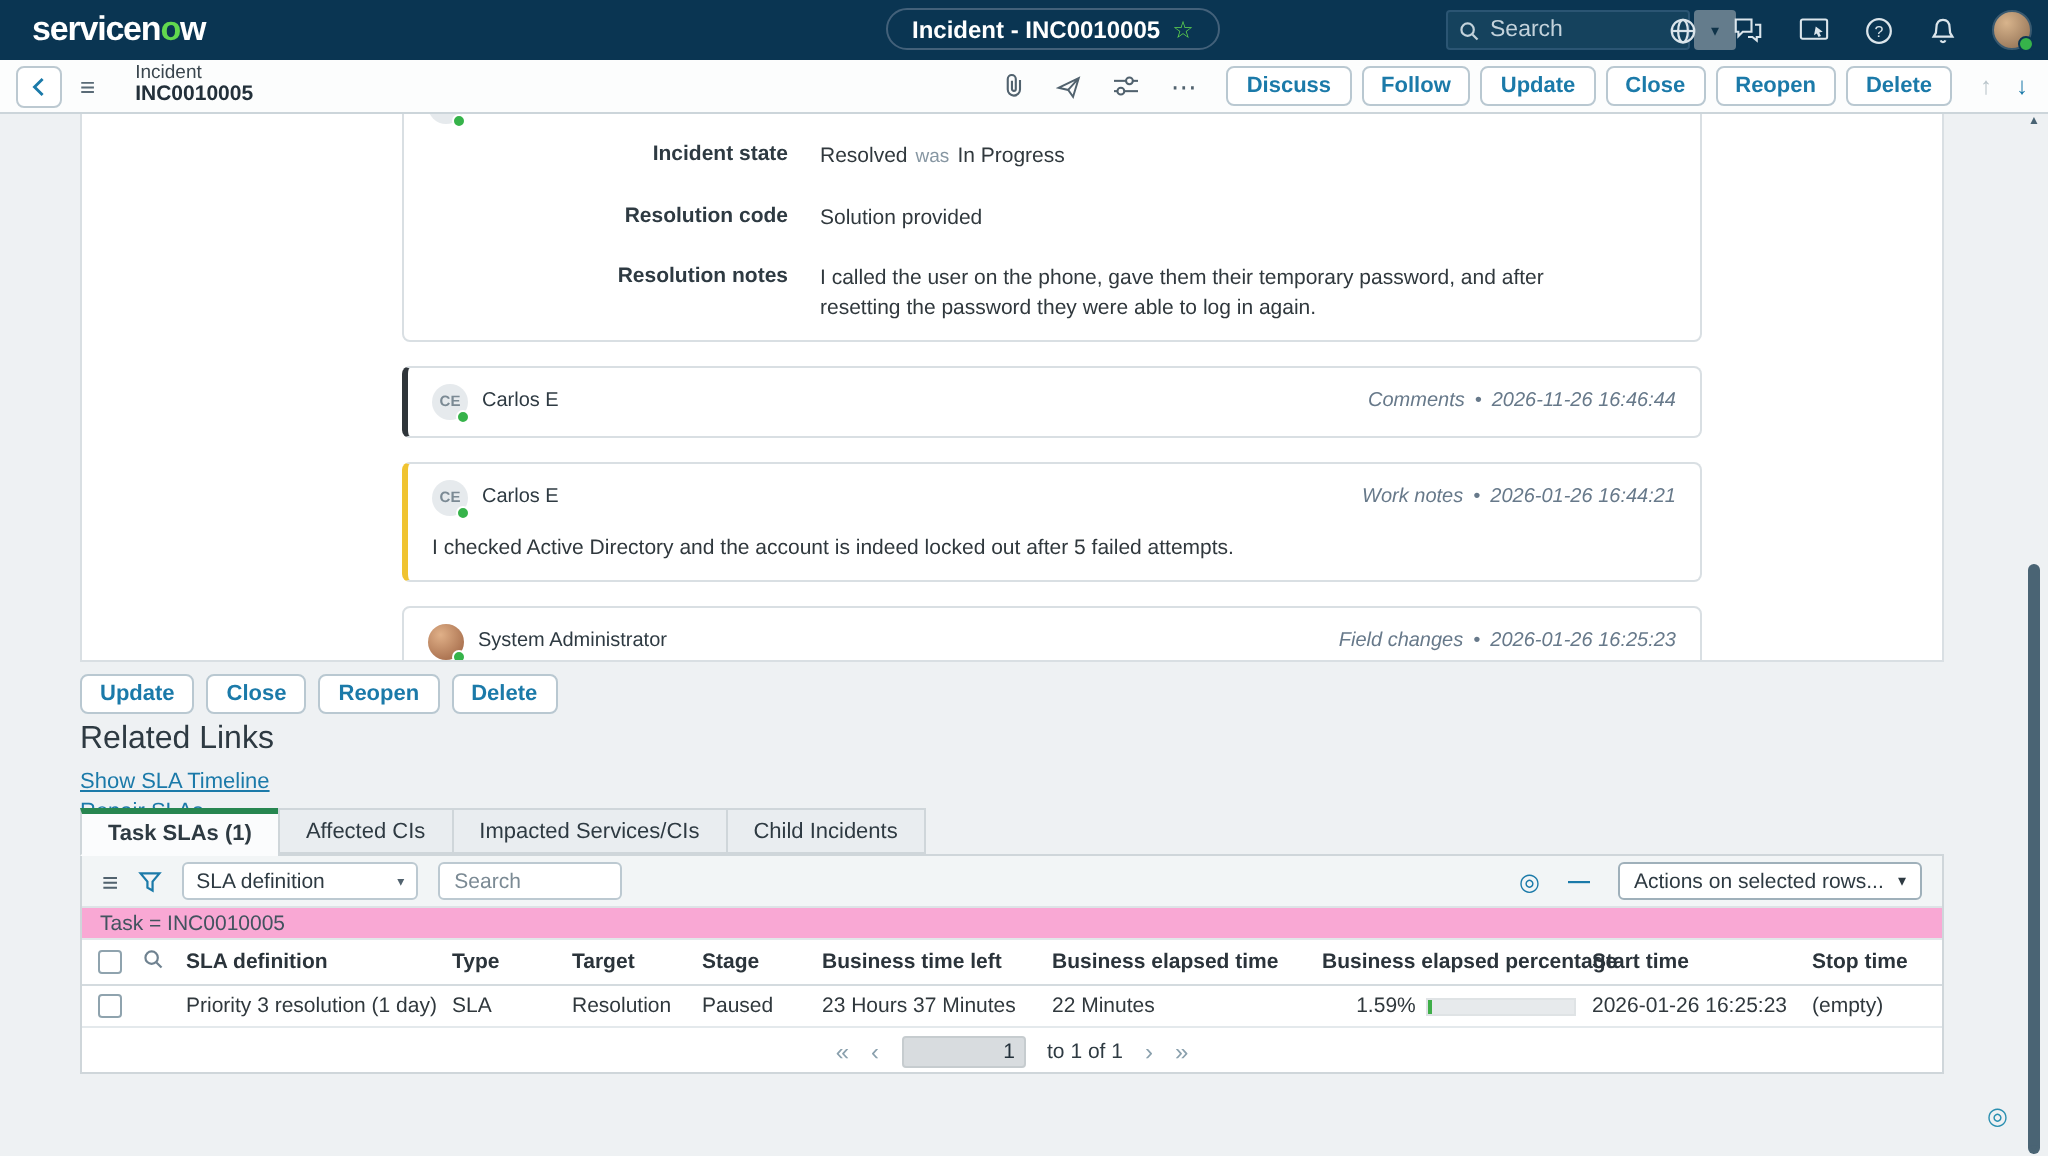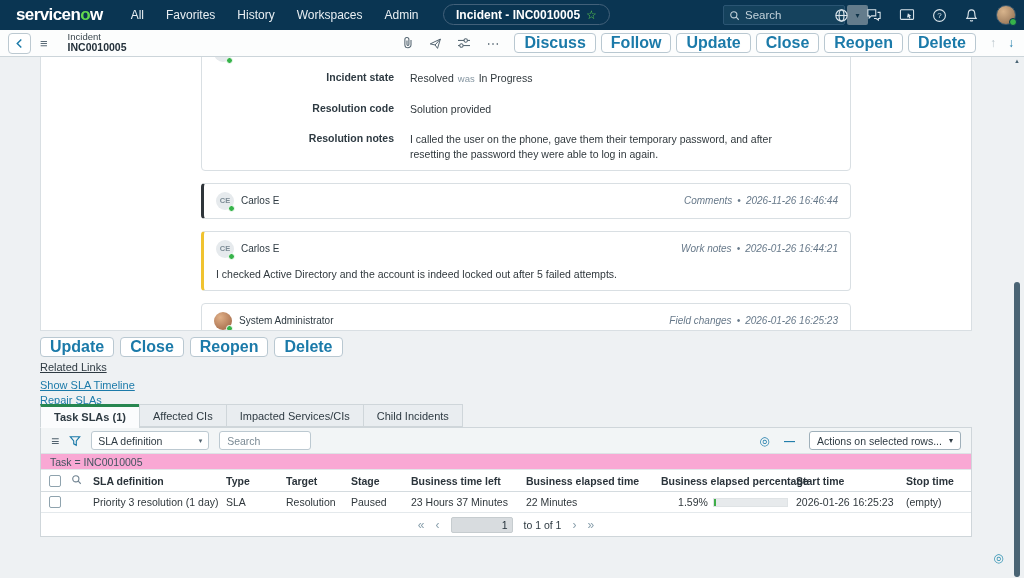--- a/index.html
+++ b/index.html
@@ -28,21 +28,21 @@
   
   .recbar { position:absolute; left:0; top:30px; width:1024px; height:27px; background:#fcfdfd; border-bottom:1px solid #ccd5da; display:flex; align-items:center; z-index:20; }
   .backbtn { width:23px; height:21px; margin-left:8px; border:1px solid #bcc9d1; border-radius:4px; background:#fff; display:flex; align-items:center; justify-content:center; color:#1b7aa9; }
   .recmenu { margin-left:9px; color:#5a6b77; font-size:13px; }
   .rectitle { margin-left:20px; line-height:1.1; }
   .rectitle .kind { font-size:9.5px; color:#3a464e; }
   .rectitle .num { font-size:10.5px; font-weight:bold; color:#23303a; }
   .recicons { margin-left:auto; display:flex; align-items:center; gap:15px; color:#51626e; }
   .recicons .ellipsis { font-size:13px; letter-spacing:1px; color:#51626e; }
   .recbtns { display:flex; gap:5px; margin-left:14px; }
-  .btn { height:20px; padding:0 9px; background:#fff; border:1px solid #b9c8d1; border-radius:4px; color:#1b7aa9; font-size:16px; font-weight:bold; display:flex; align-items:center; cursor:pointer; font-family:inherit; }
+  .btn { height:20px; padding:0 9px; background:#fff; border:1px solid #b9c8d1; border-radius:4px; color:#1b7aa9; font-size:11px; font-weight:bold; display:flex; align-items:center; cursor:pointer; font-family:inherit; }
   .recarrows { display:flex; gap:12px; margin:0 10px 0 14px; font-size:12px; }
   .arrow-up { color:#b9c4ca; }
   .arrow-down { color:#1b7aa9; }
 
   
   .canvas { position:absolute; left:0; top:57px; width:1024px; height:521px; }
   .formpanel { position:absolute; left:40px; top:0; width:932px; height:274px; background:#fff; border:1px solid #d9dfe3; border-top:none; overflow:hidden; }
   .cutpill { position:absolute; left:818px; top:-2px; width:17px; height:7px; background:#fff; border:1px solid #c8d2d8; border-top:none; border-radius:0 0 8px 8px; }
   .cards { position:absolute; left:160px; top:0; width:650px; }
   .card { background:#fff; border:1px solid #d9dfe3; border-radius:4px; padding:8px 12px; margin-bottom:12px; }
@@ -57,21 +57,21 @@
   .cmeta { margin-left:auto; font-size:10px; color:#67798a; display:flex; gap:5px; align-items:center;font-style:italic; }
   .cbody { margin-top:9px; font-size:10.5px; color:#30383d; line-height:1.45; }
   .cfields { margin-top:9px; display:grid; grid-template-columns:180px 1fr; column-gap:16px; row-gap:4.5px; font-size:10.5px;gap:16px; }
   .cfields .lbl { text-align:right; font-weight:bold; color:#2e3a42; }
   .cfields .val { color:#30383d; line-height:1.4; padding-right:40px; }
   .was { color:#8696a2; font-size:9.5px; margin:0 4px; }
 
   
   .formbtns { position:absolute; left:40px; top:280px; display:flex; gap:6px; }
   .rlinks { position:absolute; left:40px; top:304px; }
-  .rlinks .rtitle { font-size:11px; color:#2e3a42; margin-bottom:5px;text-decoration:underline; }
+  .rlinks .rtitle { font-size:16px; color:#2e3a42; margin-bottom:5px; }
   .rlinks a { display:block; font-size:11px; color:#1b7aa9; text-decoration:underline; line-height:1.35; cursor:pointer; }
 
   
   .tabs { position:absolute; left:40px; top:347px; display:flex; align-items:flex-end; z-index:5; }
   .tab { height:23px; padding:0 13px; display:flex; align-items:center; font-size:11px; color:#2e3a42; background:#e9edf0; border:1px solid #cfd6da; border-right:none; cursor:pointer; }
   .tab:last-child { border-right:1px solid #cfd6da; }
   .tab.active { background:#fbfcfd; border-top:3px solid #278650; font-weight:bold; height:24px; border-bottom:1px solid #fbfcfd; margin-bottom:-1px; }
 
   
   .list { position:absolute; left:40px; top:370px; width:932px; height:110px; background:#fff; border:1px solid #cfd6da; }
@@ -107,27 +107,20 @@
   .pagehelp { position:absolute; right:20px; bottom:13px; color:#2a8fb0; font-size:12px; }
   svg { flex:none; }
 </style>
 </head>
 <body>
 
 <div class="app">
 
   <div class="topbar">
     <div class="logo"><span>servicen</span><span class="green">o</span><span>w</span></div>
-    <div class="topnav">
-      <span>All</span>
-      <span>Favorites</span>
-      <span>History</span>
-      <span>Workspaces</span>
-      <span>Admin</span>
-    </div>
     <div class="pill">
       <span>Incident - INC0010005</span>
       <span class="star">☆</span>
     </div>
     <div class="hsearch">
       <div class="box">
         <svg width="11" height="11" viewBox="0 0 16 16">
             <circle cx="7" cy="7" r="4.5" fill="none" stroke="#c3d2db" stroke-width="1.6"></circle>
             <line x1="10.5" y1="10.5" x2="14.2" y2="14.2" stroke="#c3d2db" stroke-width="1.6"></line>
           </svg>

